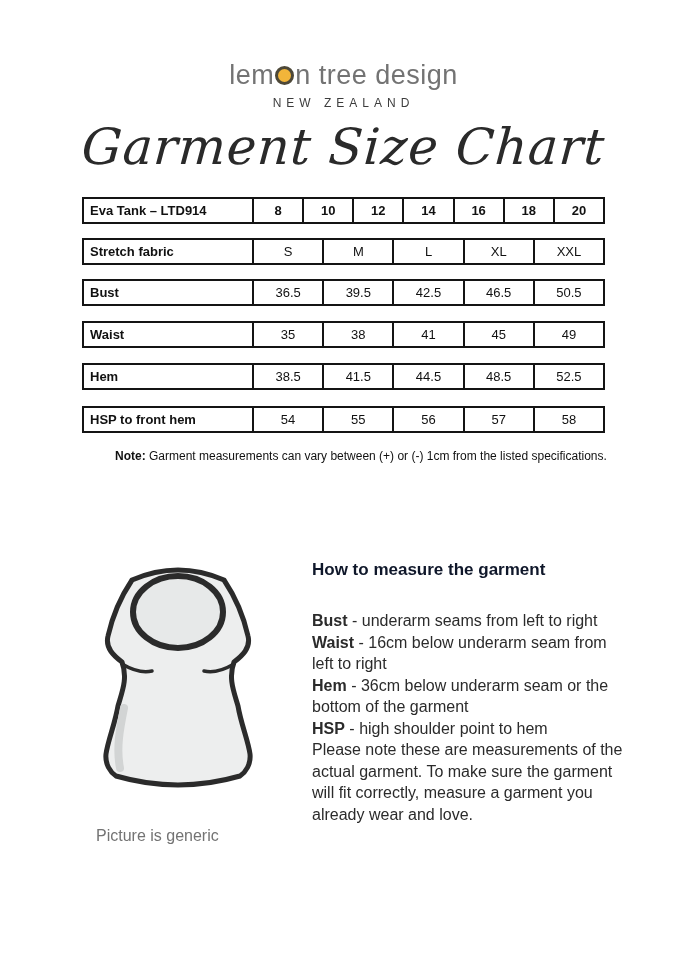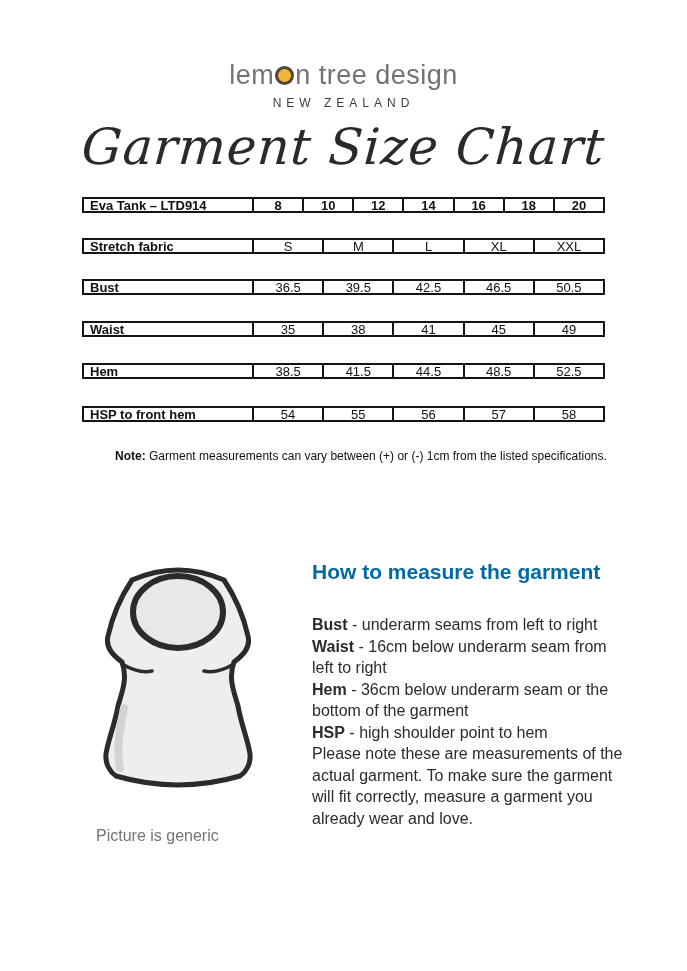--- a/index.html
+++ b/index.html
@@ -20,22 +20,22 @@
 
   
   .title{
     position:absolute;top:118px;left:0;width:100%;text-align:center;
     font-family:"DejaVu Serif", serif;font-style:italic;
     font-size:50px;color:#2a2a2a;letter-spacing:1px;transform:skewX(-4deg);
   }
 
   
   .srow{
-    position:absolute;left:82px;width:523px;height:16px;
-    display:flex;box-sizing:border-box;border:2px solid #141414;background:#fff;align-items:center;
+    position:absolute;left:82px;width:523px;height:27px;
+    display:flex;box-sizing:border-box;border:2px solid #141414;background:#fff;
   }
   .srow .rlabel{
     flex:0 0 168px;box-sizing:border-box;display:flex;align-items:center;
     padding-left:6px;font-size:13px;font-weight:bold;color:#111;
   }
   .srow .cell{
     flex:1 1 0;box-sizing:border-box;border-left:2px solid #141414;
     display:flex;align-items:center;justify-content:center;
     font-size:13px;color:#111;
   }
@@ -47,21 +47,21 @@
   .note{position:absolute;left:83px;top:449px;font-size:12px;color:#111;white-space:nowrap;}
   .note b{font-weight:bold;margin-left:32px;}
 
   
   .figure{position:absolute;left:96px;top:558px;width:165px;height:250px;}
   .caption{position:absolute;left:96px;top:827px;width:165px;text-align:left;
     font-size:16px;color:#737373;}
 
   
   .howto{position:absolute;left:312px;top:560px;width:345px;color:#2b2b2b;}
-  .howto-heading{font-size:21px;font-weight:bold;color:#0369a1;margin:0 0 30px 0;}
+  .howto-heading{font-size:17px;font-weight:bold;color:#0f172a;margin:0 0 30px 0;}
   .mline{font-size:16px;line-height:21.5px;}
   .mline .term{font-weight:bold;}
   .mline .desc{white-space:pre-line;}
   .howto-paragraph{margin-top:0;font-size:16px;line-height:21.5px;white-space:pre-line;}
 </style>
 </head>
 <body>
 
 <div class="page">
 

